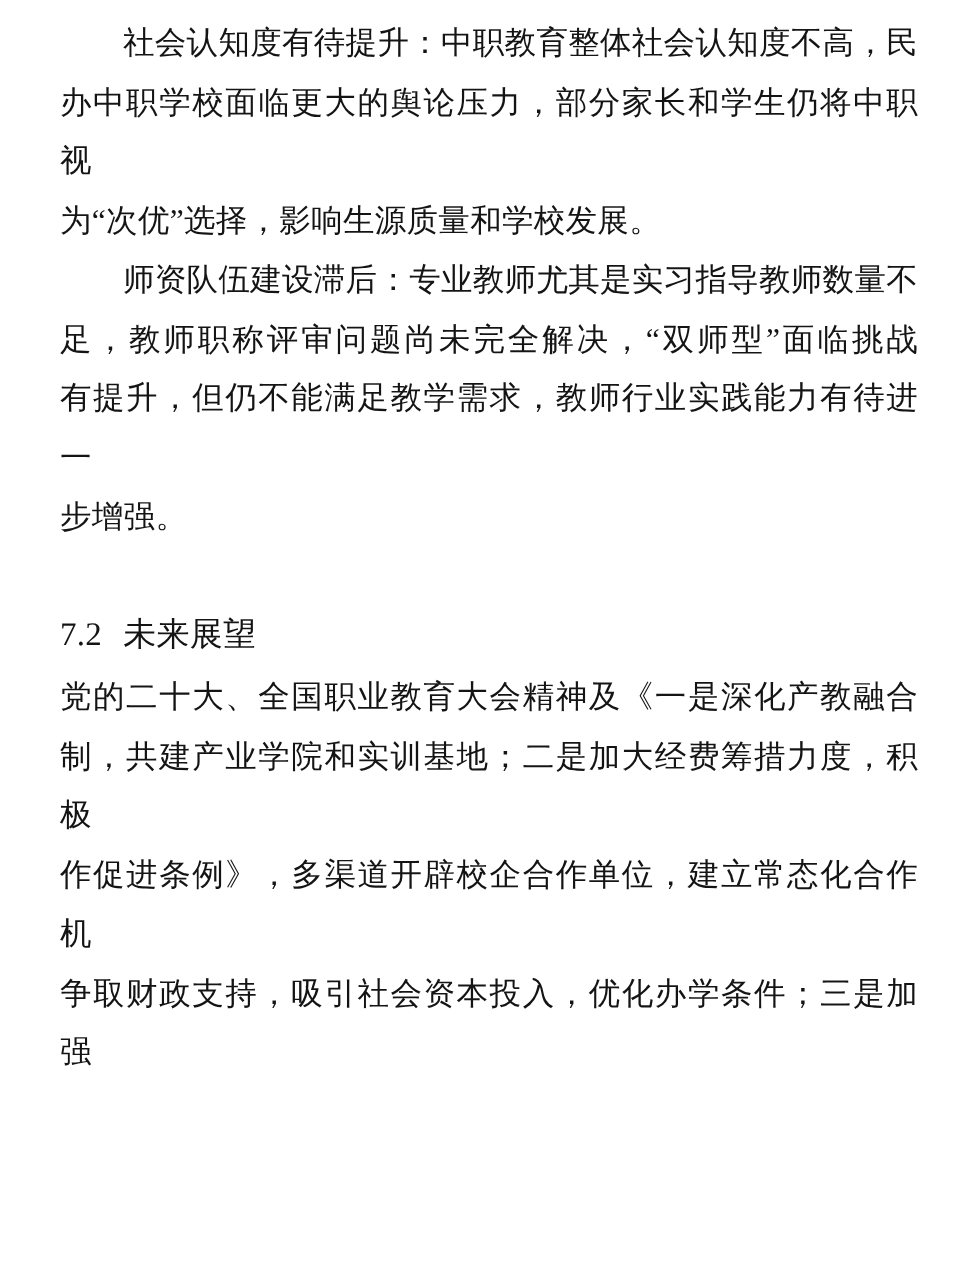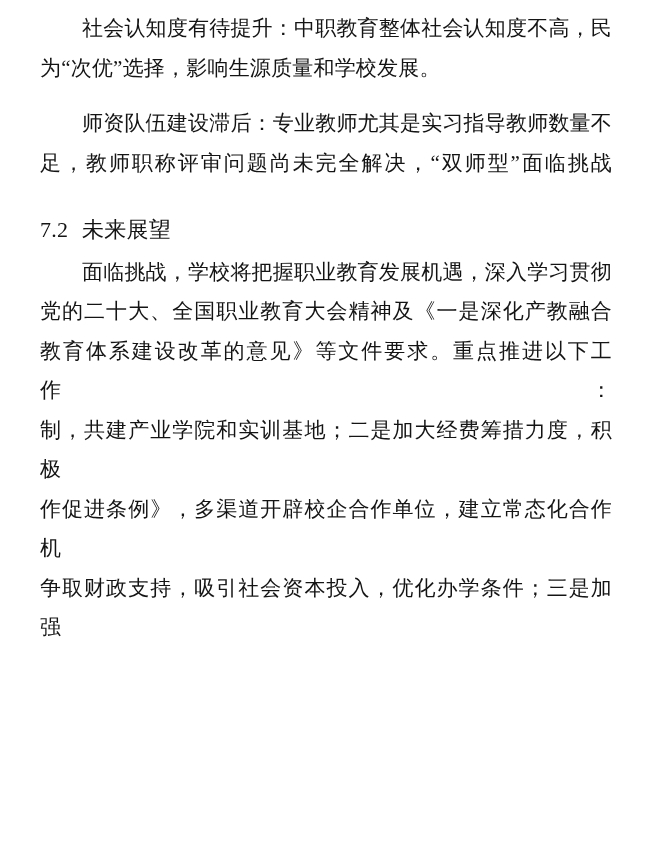--- a/index.html
+++ b/index.html
@@ -32,56 +32,56 @@
     white-space: normal;
   }
   .line-first {
     text-indent: 42px;
   }
   .line-last {
     text-align: right;
     text-align-last: left;
   }
   .para-teacher {
-    margin-top: 16px;
   }
   .section-heading {
-    margin: 27px 0 3px 0;
+    margin: 38px 0 3px 0;
     font-size: 22px;
     line-height: 39.5px;
     font-weight: normal;
     letter-spacing: 0.2px;
   }
   .heading-number {
     display: inline-block;
     margin-right: 14px;
   }
 </style>
 </head>
 <body>
 
 <div class="page">
   <div class="content">
 
     <div class="para">
       <div class="line line-first">社会认知度有待提升：中职教育整体社会认知度不高，民</div>
+      <div class="line">办中职学校面临更大的舆论压力，部分家长和学生仍将中职视</div>
       <div class="line line-last">为“次优”选择，影响生源质量和学校发展。</div>
     </div>
 
     <div class="para para-teacher">
       <div class="line line-first">师资队伍建设滞后：专业教师尤其是实习指导教师数量不</div>
       <div class="line">足，教师职称评审问题尚未完全解决，“双师型”面临挑战</div>
+      <div class="line">有提升，但仍不能满足教学需求，教师行业实践能力有待进一</div>
+      <div class="line line-last">步增强。</div>
     </div>
 
     <h2 class="section-heading"><span class="heading-number">7.2</span><span>未来展望</span></h2>
 
     <div class="para">
-      <div class="line line-first">面临挑战，学校将把握职业教育发展机遇，深入学习贯彻</div>
       <div class="line">党的二十大、全国职业教育大会精神及《一是深化产教融合</div>
-      <div class="line">教育体系建设改革的意见》等文件要求。重点推进以下工作：</div>
       <div class="line">制，共建产业学院和实训基地；二是加大经费筹措力度，积极</div>
       <div class="line">作促进条例》，多渠道开辟校企合作单位，建立常态化合作机</div>
       <div class="line">争取财政支持，吸引社会资本投入，优化办学条件；三是加强</div>
 
     </div>
 
   </div>
 </div>
 
 </body></html>

